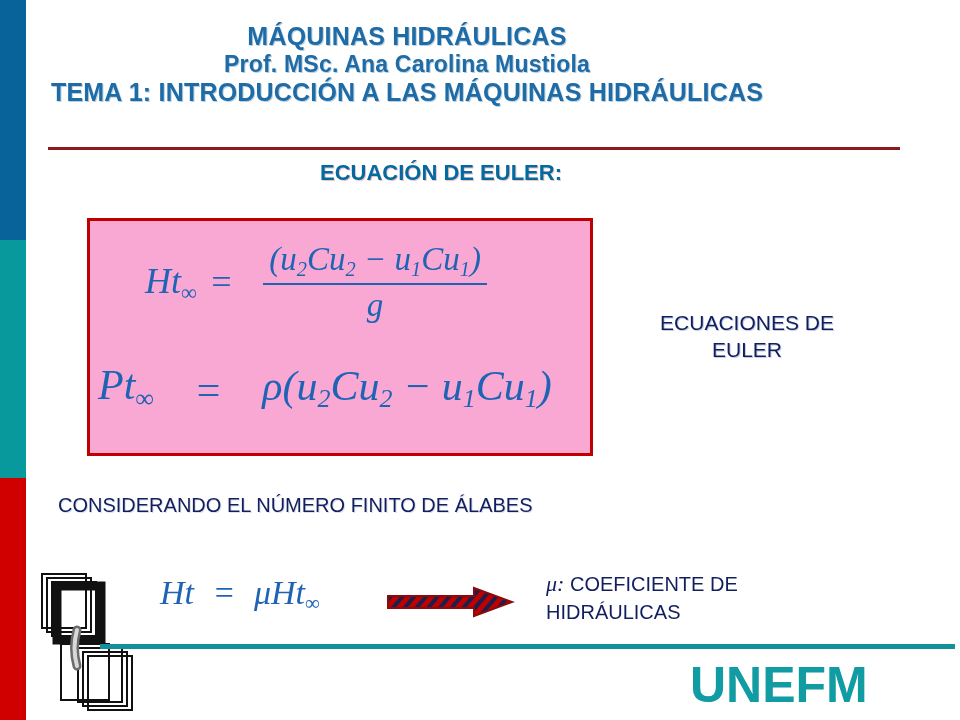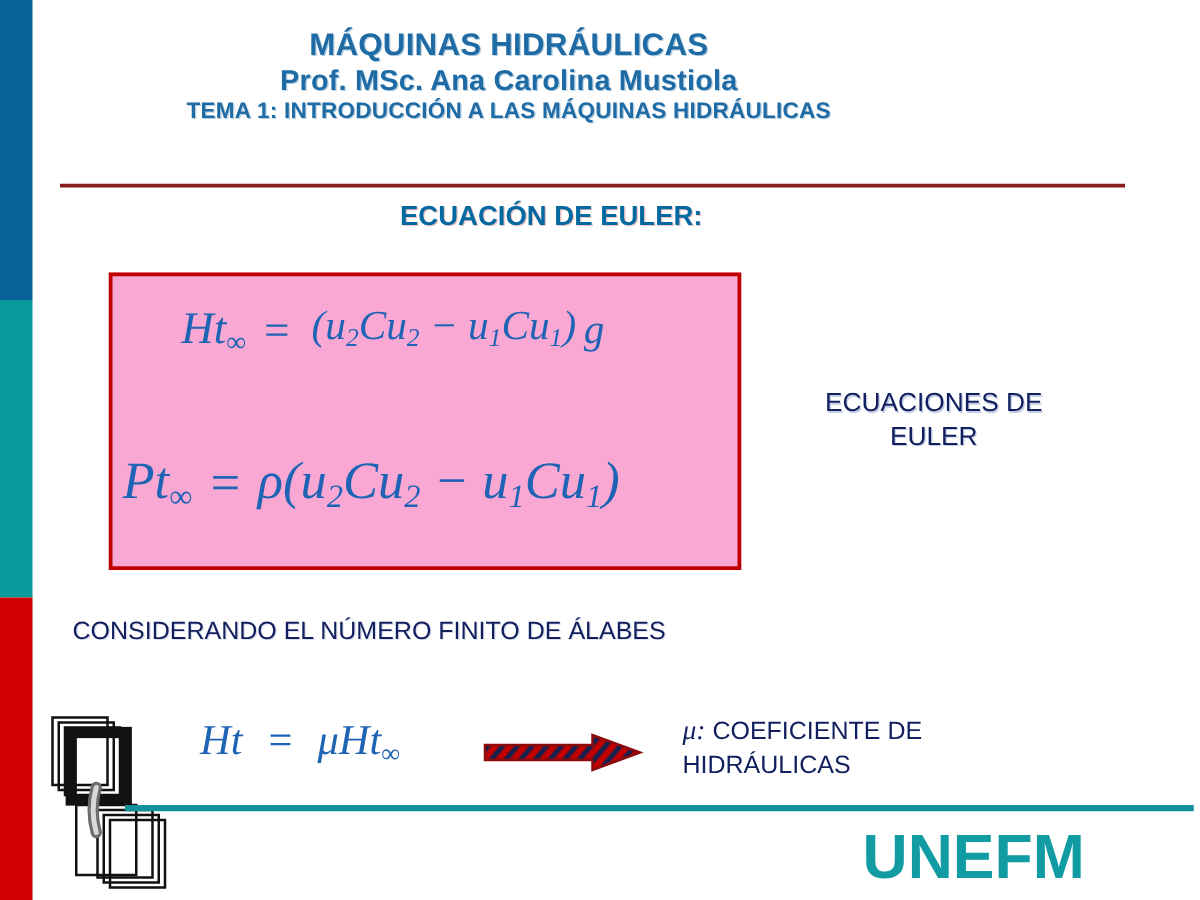--- a/index.html
+++ b/index.html
@@ -37,21 +37,21 @@
   .title-line {
     font-weight: bold;
     color: #1f6ba5;
     letter-spacing: 0.2px;
     text-shadow: 1px 1px 0 rgba(170,200,220,0.85);
     white-space: nowrap;
     line-height: 1.16;
   }
   .title-1 { font-size: 25px; }
   .title-2 { font-size: 23px; }
-  .title-3 { font-size: 18px; }
+  .title-3 { font-size: 25px; }
 
   .rule-red {
     position: absolute;
     left: 48px;
     top: 147px;
     width: 852px;
     height: 3px;
     background: #8b1a1a;
   }
 
@@ -92,27 +92,28 @@
     display: flex;
     align-items: center;
     font-size: 36px;
   }
   .eq-2 {
     position: absolute;
     left: 8px;
     top: 140px;
     font-size: 42px;
     display: flex;
-    align-items: center;
+    align-items: flex-end;
+    gap: 28px;
   }
   .frac {
     display: inline-flex;
-    flex-direction: row;
+    flex-direction: column;
     align-items: center;
-    margin-left: 0;
+    margin-left: 20px;
     vertical-align: middle;
   }
   .frac .num {
     padding: 0 6px 2px 6px;
     font-size: 33px;
   }
   .frac .bar {
     width: 100%;
     height: 2px;
     background: #1f63b5;

